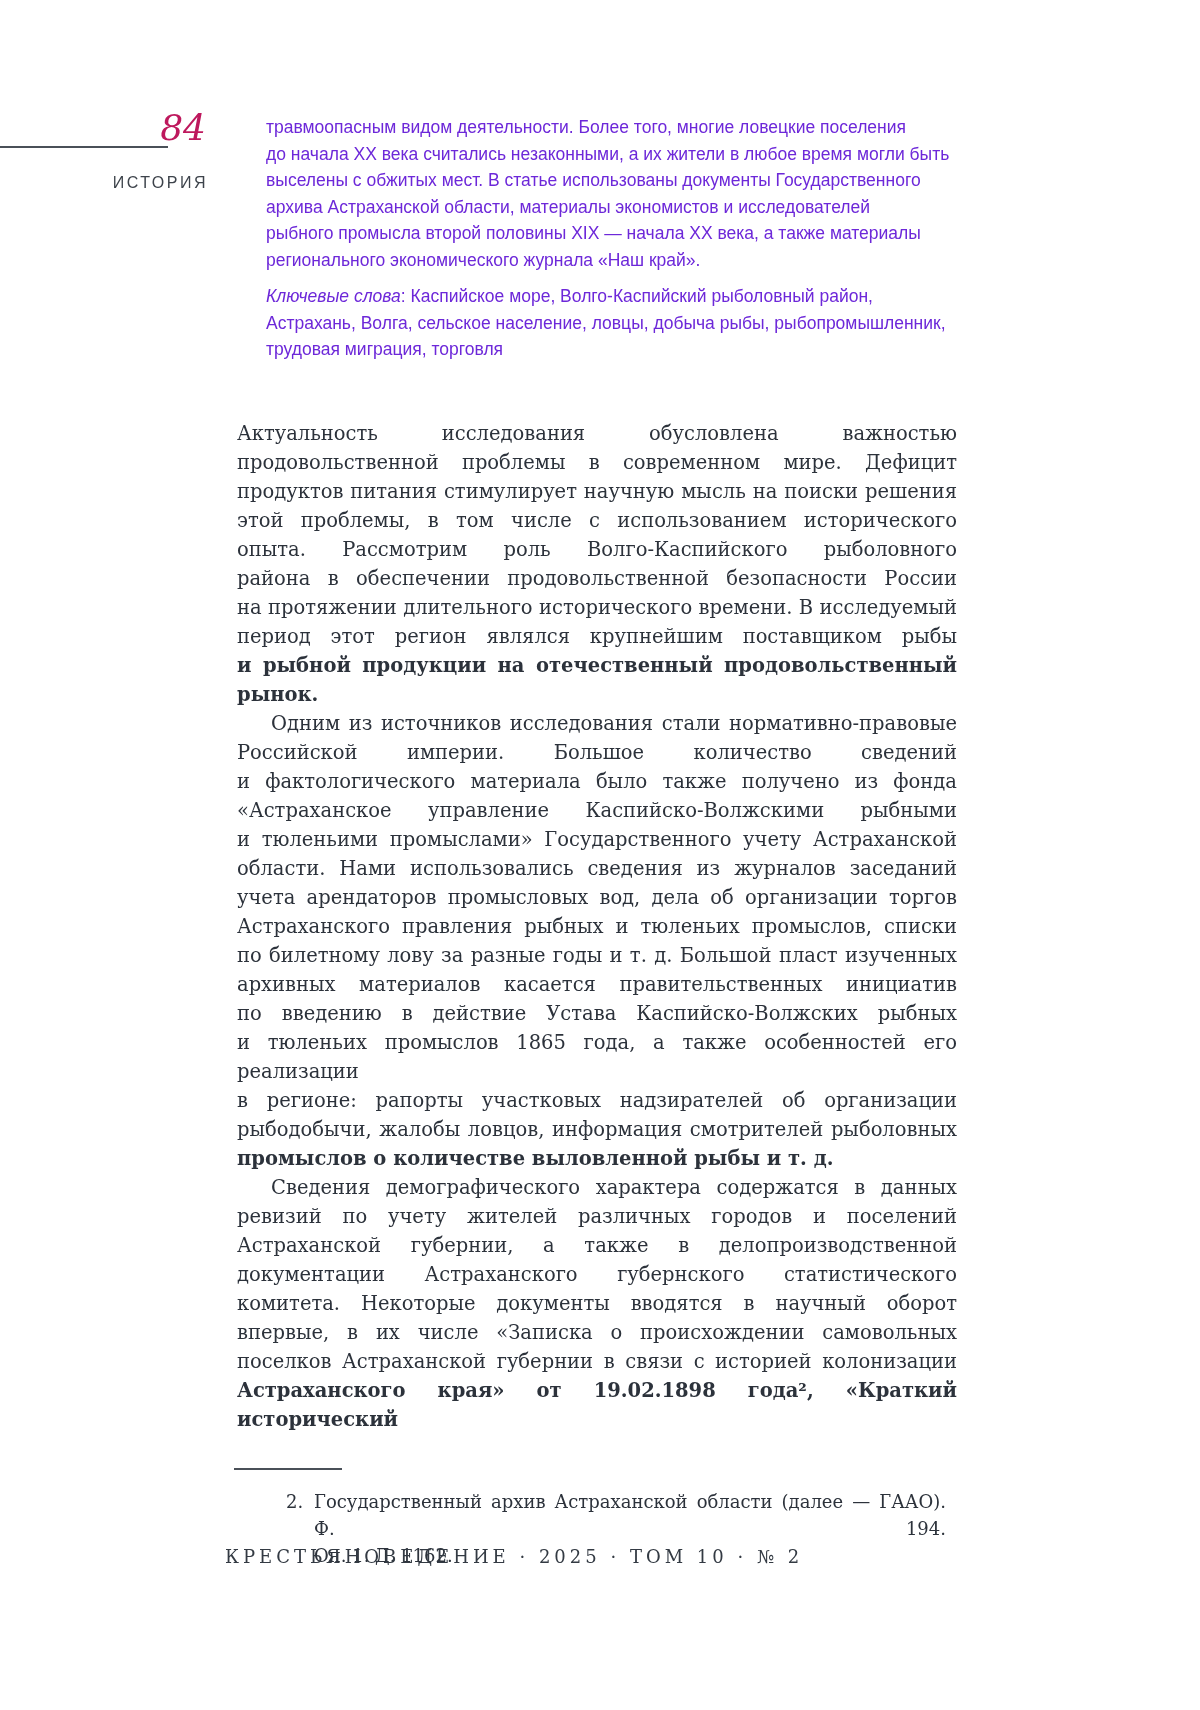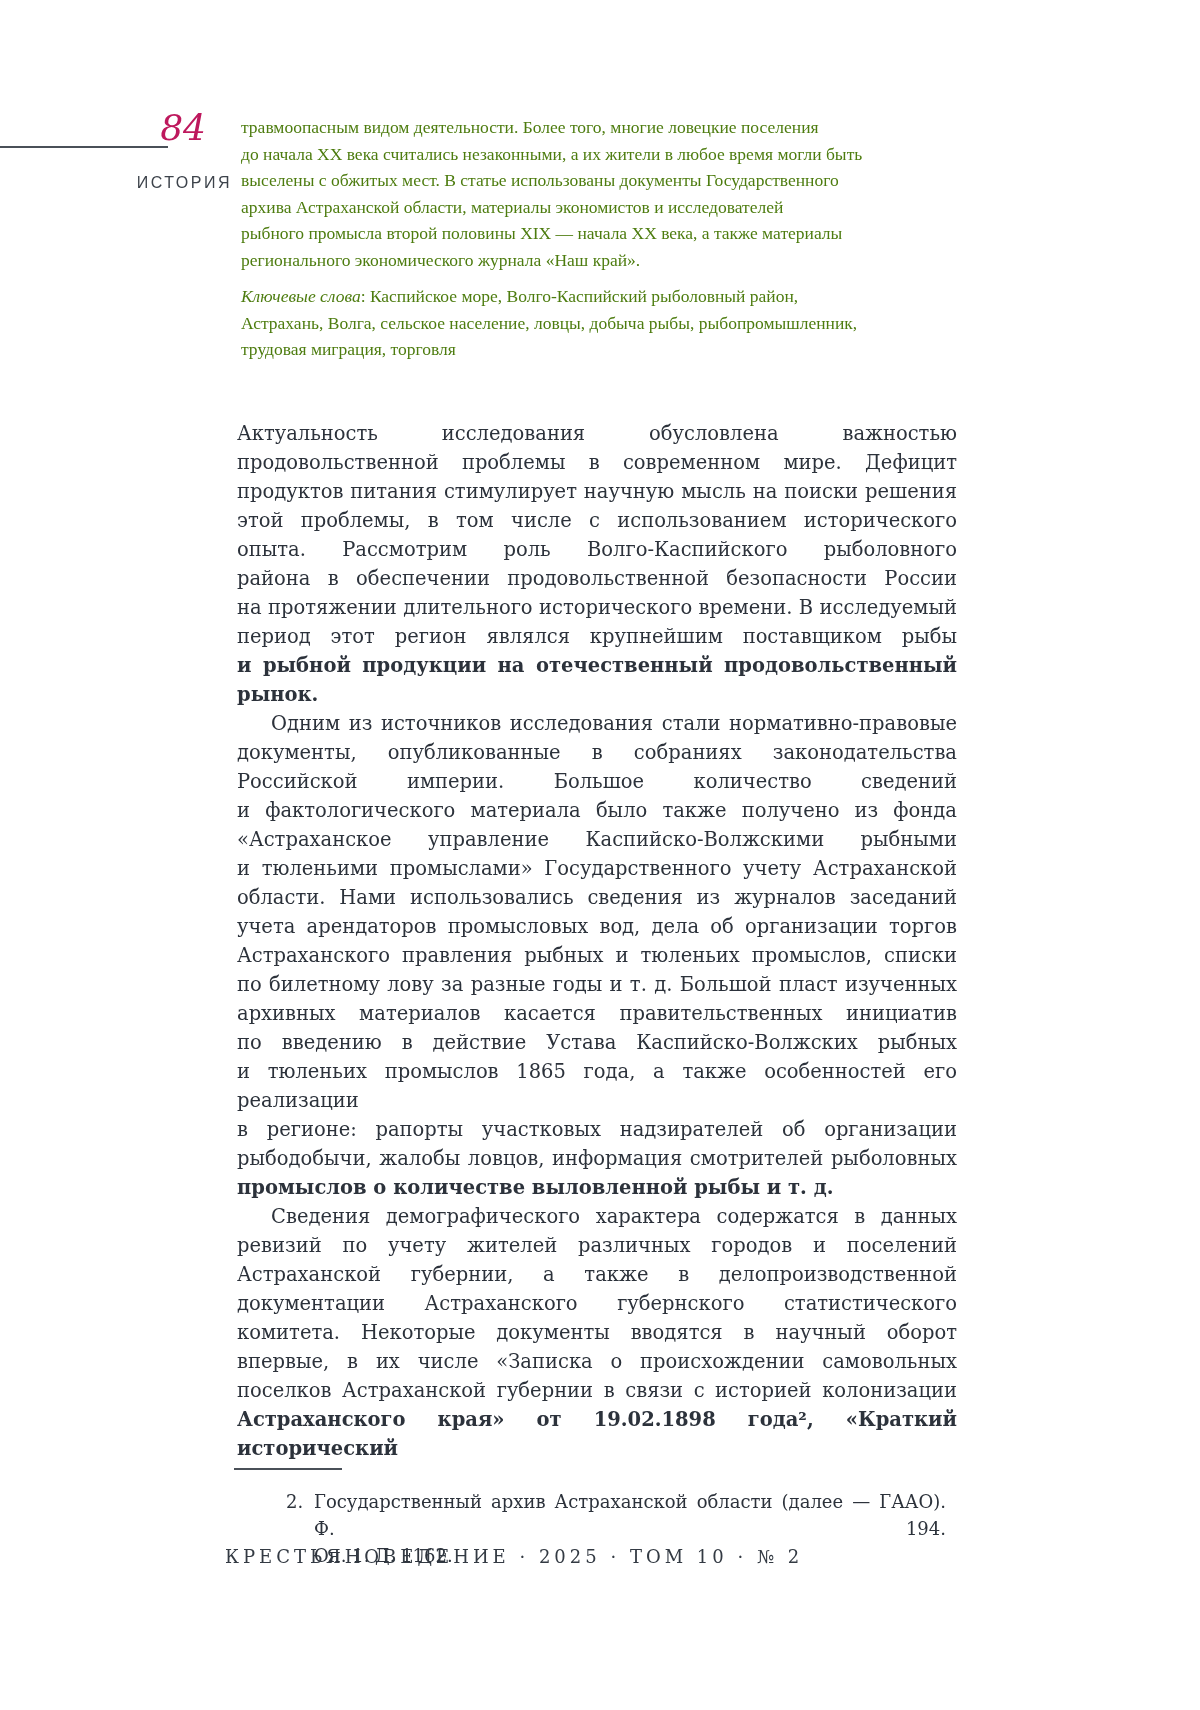--- a/index.html
+++ b/index.html
@@ -32,32 +32,31 @@
   }
   .section-label {
     position: absolute;
     top: 174px; left: 0;
     width: 208px;
     text-align: right;
     font-family: "Liberation Sans", "DejaVu Sans", sans-serif;
     font-size: 16px;
     letter-spacing: 2.5px;
     color: #3d434b;
-    padding-left: 24px;
   }
 
   
   .abstract, .keywords {
     position: absolute;
-    left: 241px;
+    left: 266px;
     width: 700px;
-    font-family: Liberation Serif, serif;
+    font-family: Liberation Sans, sans-serif;
     font-size: 17.5px;
     line-height: 26.5px;
-    color: #4d7c0f;
+    color: #6d28d9;
   }
   .abstract { top: 114px; }
   .keywords { top: 283px; }
   .abstract .line, .keywords .line { white-space: nowrap; }
   .kw-label { font-style: italic; }
 
   
   .body-text {
     position: absolute;
     top: 419px; left: 225px;
@@ -143,21 +142,20 @@
         <div class="line">продуктов питания стимулирует научную мысль на поиски решения</div>
         <div class="line">этой проблемы, в том числе с использованием исторического</div>
         <div class="line">опыта. Рассмотрим роль Волго-Каспийского рыболовного</div>
         <div class="line">района в обеспечении продовольственной безопасности России</div>
         <div class="line">на протяжении длительного исторического времени. В исследуемый</div>
         <div class="line">период этот регион являлся крупнейшим поставщиком рыбы</div>
         <div class="line">и рыбной продукции на отечественный продовольственный рынок.</div>
       </div>
     <div class="para indent-first">
         <div class="line">Одним из источников исследования стали нормативно-правовые</div>
-        <div class="line">документы, опубликованные в собраниях законодательства</div>
         <div class="line">Российской империи. Большое количество сведений</div>
         <div class="line">и фактологического материала было также получено из фонда</div>
         <div class="line">«Астраханское управление Каспийско-Волжскими рыбными</div>
         <div class="line">и тюленьими промыслами» Государственного учету Астраханской</div>
         <div class="line">области. Нами использовались сведения из журналов заседаний</div>
         <div class="line">учета арендаторов промысловых вод, дела об организации торгов</div>
         <div class="line">Астраханского правления рыбных и тюленьих промыслов, списки</div>
         <div class="line">по билетному лову за разные годы и т. д. Большой пласт изученных</div>
         <div class="line">архивных материалов касается правительственных инициатив</div>
         <div class="line">по введению в действие Устава Каспийско-Волжских рыбных</div>

